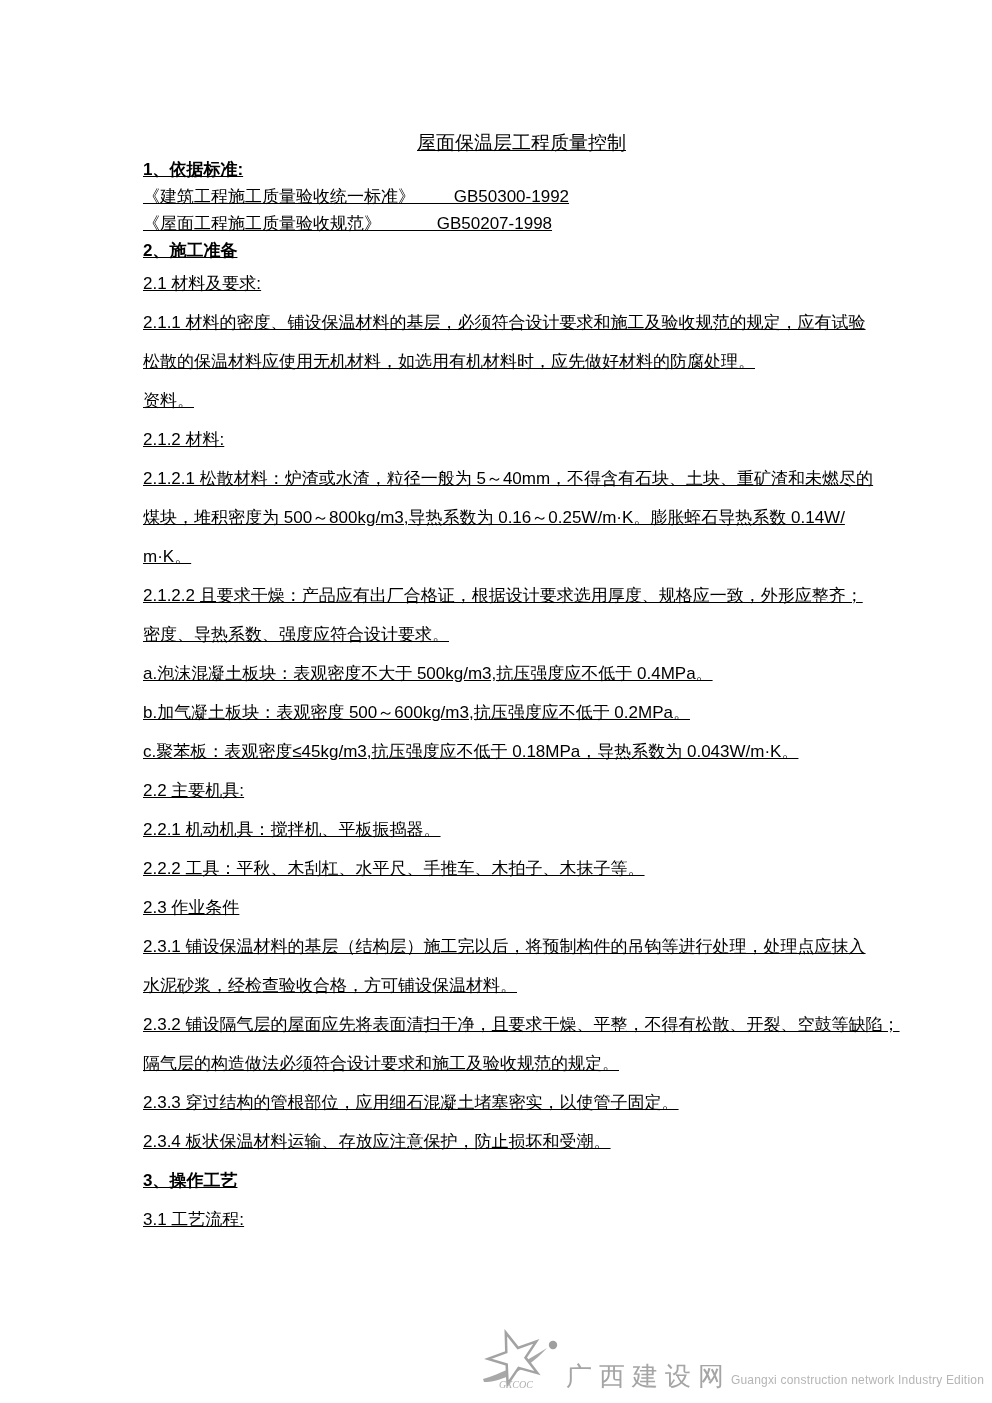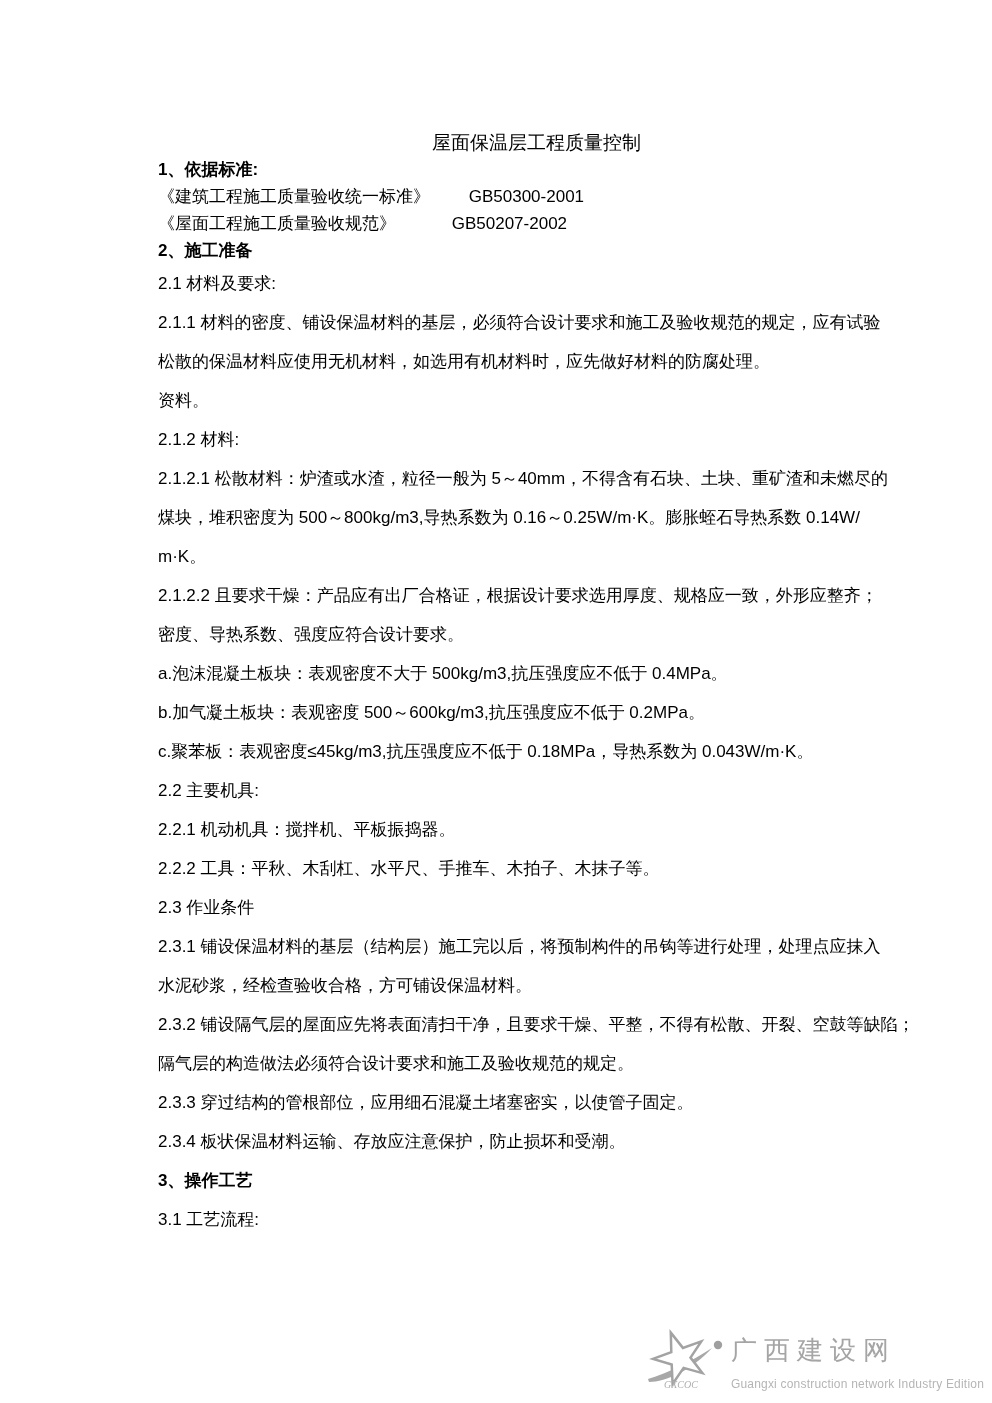--- a/index.html
+++ b/index.html
@@ -7,44 +7,45 @@
     position: relative;
     width: 992px;
     height: 1403px;
     background: #ffffff;
     overflow: hidden;
     font-family: "Liberation Sans", "DejaVu Sans", sans-serif;
     color: #000000;
   }
   .doc {
     position: absolute;
-    left: 158px;
+    left: 143px;
     top: 0;
     width: 757px;
     padding-top: 129px;
+    text-decoration: underline;
   }
   .ln { white-space: nowrap; font-size: 17px; font-weight: normal; }
   .t-title        { font-size: 19px; line-height: 27px; text-align: center; }
   .t-tight        { line-height: 27px; }
   .t-heading-tight{ line-height: 27px; font-weight: bold; }
   .t-body         { line-height: 39px; }
   .t-heading-body { line-height: 39px; font-weight: bold; }
   .doc .ln:nth-child(2) { }
 
   .watermark {
     position: absolute;
     right: 8px;
     bottom: 10px;
     display: flex;
     align-items: flex-end;
     gap: 5px;
   }
   .wm-logo { width: 78px; height: 68px; }
   .wm-logo svg { display: block; }
-  .wm-text { display: flex; flex-direction: column; align-items: flex-start; padding-bottom: 2px; }
+  .wm-text { display: flex; align-items: flex-start; padding-bottom: 2px; }
   .wm-name {
     font-size: 26px;
     letter-spacing: 7px;
     color: #a5a5a5;
     line-height: 30px;
     white-space: nowrap;
   }
   .wm-tagline {
     font-size: 12px;
     color: #b5b5b5;
@@ -54,22 +55,22 @@
   }
 </style>
 </head>
 <body>
 
 <div class="page">
 
   <div class="doc">
       <div class="ln t-title">屋面保温层工程质量控制</div>
       <div class="ln t-heading-tight">1、依据标准:</div>
-      <div class="ln t-tight">《建筑工程施工质量验收统一标准》　　 GB50300-2001</div>
-      <div class="ln t-tight">《屋面工程施工质量验收规范》　　　 GB50207-2002</div>
+      <div class="ln t-tight">《建筑工程施工质量验收统一标准》　　 GB50300-1992</div>
+      <div class="ln t-tight">《屋面工程施工质量验收规范》　　　 GB50207-1998</div>
       <div class="ln t-heading-tight">2、施工准备</div>
       <div class="ln t-body">2.1 材料及要求:</div>
       <div class="ln t-body">2.1.1 材料的密度、铺设保温材料的基层，必须符合设计要求和施工及验收规范的规定，应有试验</div>
       <div class="ln t-body">松散的保温材料应使用无机材料，如选用有机材料时，应先做好材料的防腐处理。</div>
       <div class="ln t-body">资料。</div>
       <div class="ln t-body">2.1.2 材料:</div>
       <div class="ln t-body">2.1.2.1 松散材料：炉渣或水渣，粒径一般为 5～40mm，不得含有石块、土块、重矿渣和未燃尽的</div>
       <div class="ln t-body">煤块，堆积密度为 500～800kg/m3,导热系数为 0.16～0.25W/m·K。膨胀蛭石导热系数 0.14W/</div>
       <div class="ln t-body">m·K。</div>
       <div class="ln t-body">2.1.2.2 且要求干燥：产品应有出厂合格证，根据设计要求选用厚度、规格应一致，外形应整齐；</div>

